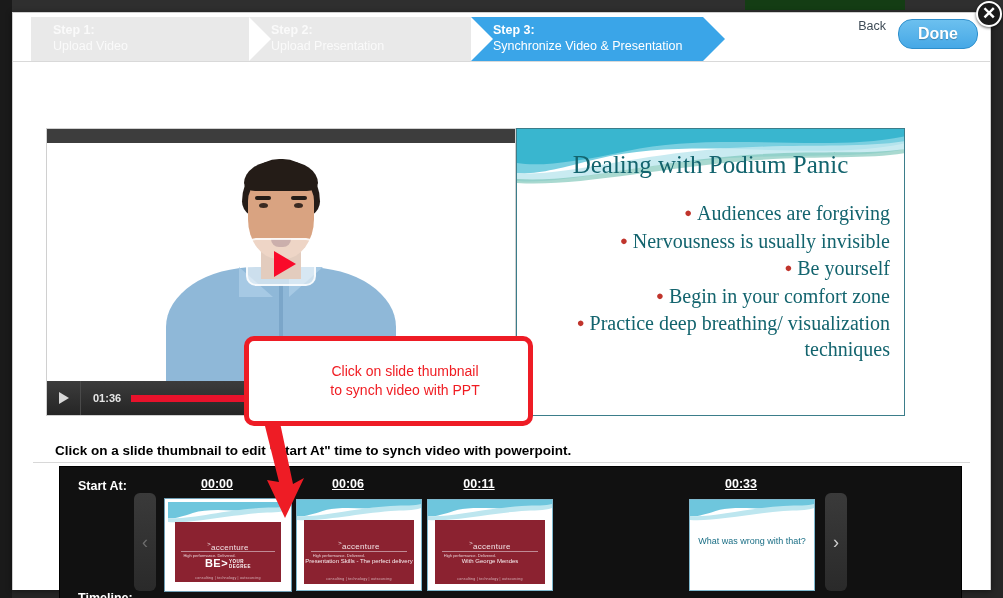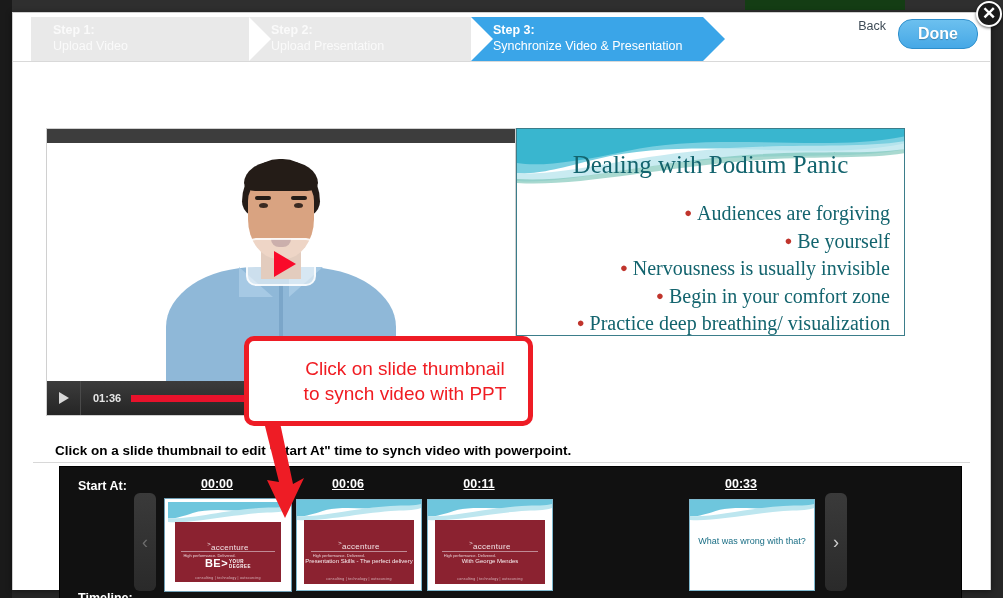--- a/index.html
+++ b/index.html
@@ -278,21 +278,21 @@
     width: 0; height: 0;
     border-style: solid;
     border-width: 6px 5px 0 5px;
     border-color: #c9c9c9 transparent transparent transparent;
   }
 
   
   .slide-preview {
     position: absolute;
     left: 503px; top: 66px;
-    width: 389px; height: 208px;
+    width: 389px; height: 288px;
     background: #ffffff;
     border: 1px solid #3b7d8a;
     overflow: hidden;
   }
   .slide-swoosh {
     position: absolute; left: 0; top: 0; width: 100%; height: 58px;
     overflow: hidden;
   }
   .slide-title {
     position: absolute; left: 0; right: 0; top: 22px;
@@ -327,21 +327,21 @@
     width: 289px; height: 90px;
     background: #ffffff;
     border: 5px solid #ee1c25;
     border-radius: 10px;
     z-index: 30;
     display: flex; align-items: center; justify-content: center;
     text-align: center;
   }
   .callout-text {
     color: #f01c22;
-    font-size: 19px;
+    font-size: 14px;
     line-height: 1.34;
     padding: 0 6px;
     margin-left: 33px;
   }
   .callout-arrow {
     position: absolute;
     left: 244px; top: 356px;
     width: 50px; height: 100px;
     z-index: 29;
   }
@@ -570,22 +570,22 @@
             <path d="M0,0 L389,0 L389,14 C300,34 180,6 80,30 C40,40 18,46 0,44 Z" fill="#79cfe0"></path>
             <path d="M0,0 L389,0 L389,7 C310,24 200,2 110,22 C60,33 22,38 0,34 Z" fill="#39b6cf"></path>
             <path d="M0,44 C40,48 120,26 200,20 C280,14 340,20 389,12 L389,20 C340,30 280,24 200,30 C120,36 40,56 0,52 Z" fill="#bfe8ef" opacity=".85"></path>
             <path d="M0,50 C60,54 140,32 230,26 C300,21 350,26 389,20 L389,24 C350,31 300,26 230,32 C140,39 60,58 0,54 Z" fill="#6fbfb0" opacity=".6"></path>
           </svg>
         </div>
         <div class="slide-title">Dealing with Podium Panic</div>
         <div class="slide-bullets">
           <ul>
             <li>Audiences are forgiving</li>
+            <li>Nervousness is usually invisible</li>
             <li>Be yourself</li>
-            <li>Nervousness is usually invisible</li>
             <li>Begin in your comfort zone</li>
             <li>Practice deep breathing/ visualization techniques</li>
           </ul>
         </div>
       </div>
 
       <div class="callout">
         <div class="callout-text">
           <div>Click on slide thumbnail</div>
           <div>to synch video with PPT</div>

